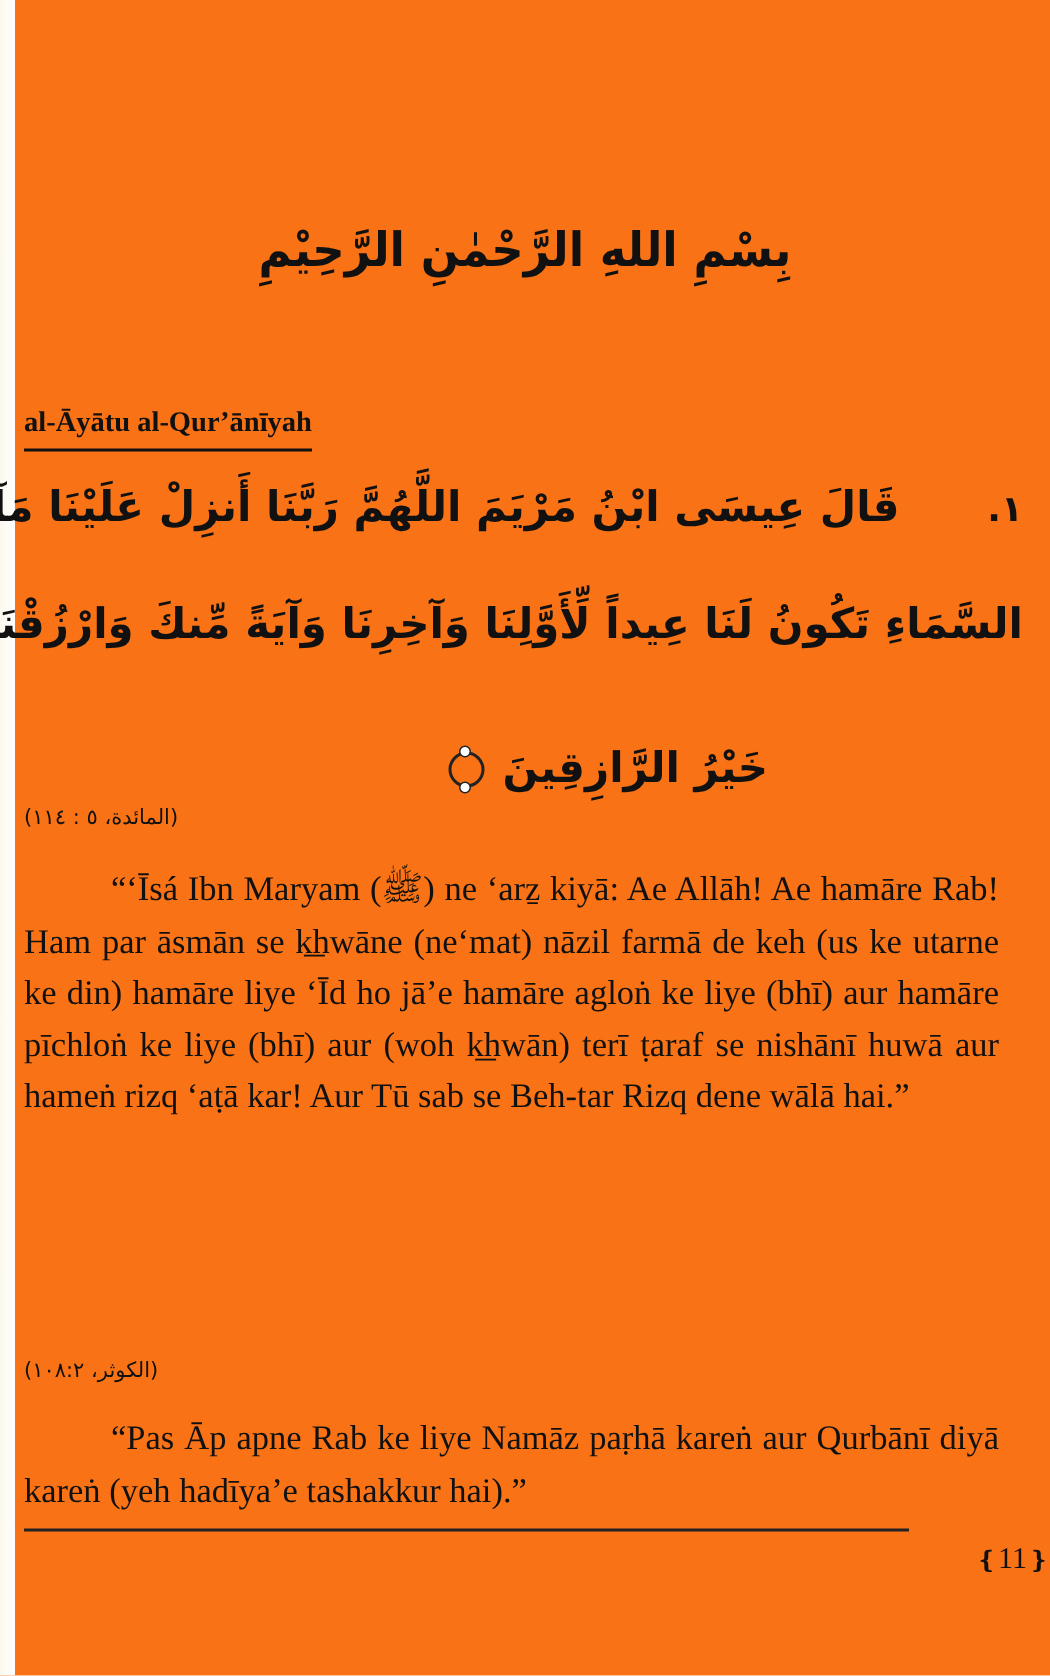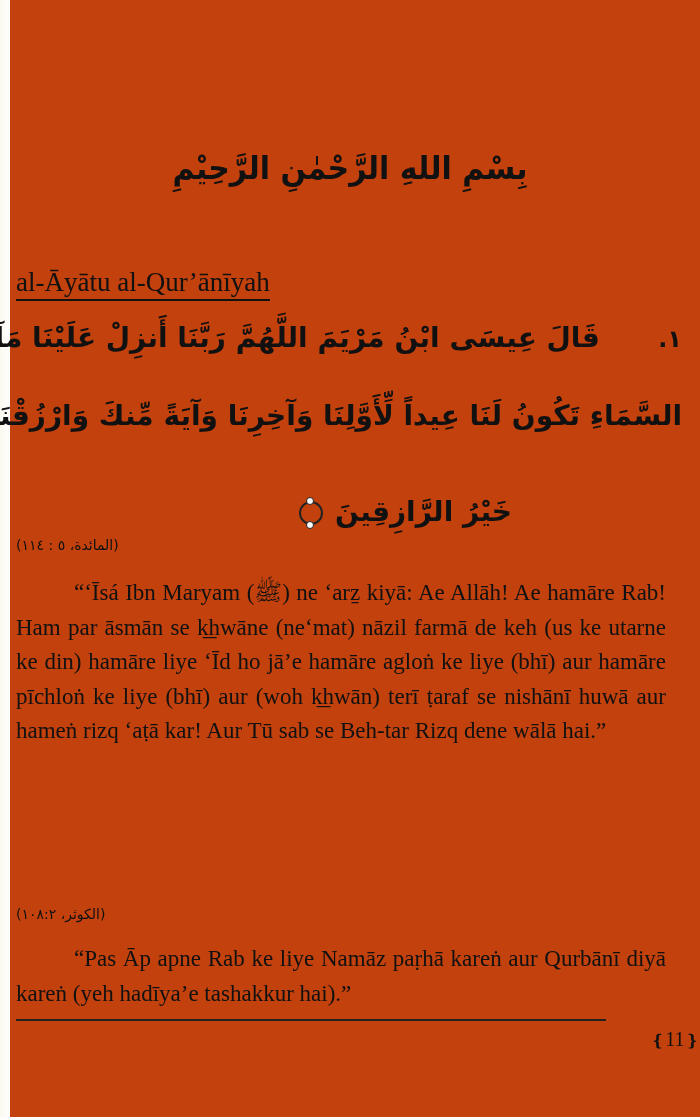--- a/index.html
+++ b/index.html
@@ -1,20 +1,20 @@
 <!DOCTYPE html>
 <html><head>
   <meta charset="utf-8">
   <style>
     html, body { margin: 0; padding: 0; background: #ffffff; }
     body { width: 700px; height: 1117px; position: relative; overflow: hidden; color: #111; }
-    .page { position: absolute; left: 0; top: 0; width: 700px; height: 1117px; background: #c2410c; }
+    .page { position: absolute; left: 0; top: 0; width: 700px; height: 1117px; background: #f97316; }
     .page::before { content: ""; position: absolute; left: 0; top: 0; width: 10px; height: 1117px; background: linear-gradient(to right, #fbf9ee, #fefefe); }
     .bismillah { position: absolute; left: 0; width: 700px; top: 150px; text-align: center; font-family: "DejaVu Sans", sans-serif; font-size: 30px; font-weight: bold; letter-spacing: -1px; color: #111; direction: rtl; transform: scaleY(1.05); }
-    .section-title { position: absolute; left: 16px; top: 266px; font-family: "Liberation Serif", serif; font-weight: normal; font-size: 27px; color: #111; border-bottom: 2.5px solid #111; line-height: 32px; padding-bottom: 1px; text-align: center; }
+    .section-title { position: absolute; left: 16px; top: 266px; font-family: "Liberation Serif", serif; font-weight: bold; font-size: 19px; color: #111; border-bottom: 2.5px solid #111; line-height: 32px; padding-bottom: 1px; text-align: center; }
     .ar { position: absolute; font-family: "DejaVu Sans", sans-serif; font-weight: bold; direction: rtl; color: #111; white-space: nowrap; }
     .ar-line { right: 18px; font-size: 28px; line-height: 40px; }
     .ar-num { font-size: 24px; font-weight: bold; }
     .ayah-end { display: inline-block; width: 20px; height: 20px; border: 2px solid #222; border-radius: 50%; vertical-align: middle; margin-right: 2px; position: relative; }
     .ayah-end::before { content: ""; position: absolute; left: 5px; top: -6px; width: 6px; height: 6px; border: 1.5px solid #222; border-radius: 50%; background: #fff; }
     .ayah-end::after { content: ""; position: absolute; left: 5px; bottom: -6px; width: 6px; height: 6px; border: 1.5px solid #222; border-radius: 50%; background: #fff; }
     .ref { position: absolute; left: 16px; font-family: "DejaVu Sans", sans-serif; font-weight: normal; font-size: 14px; direction: rtl; color: #111; }
     .trans { position: absolute; left: 16px; width: 650px; font-family: "Liberation Serif", serif; font-size: 23px; line-height: 34.5px; color: #111; text-align: justify; }
     .trans p { margin: 0; text-indent: 58px; }
     .bottom-rule { position: absolute; left: 16px; top: 1019px; width: 590px; height: 2px; background: #222; }

